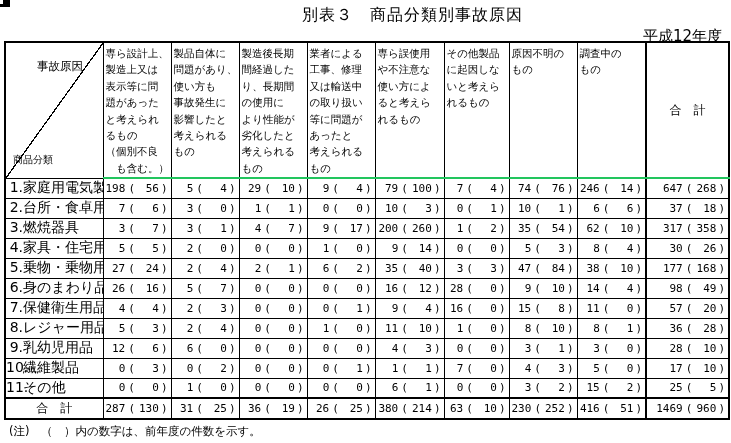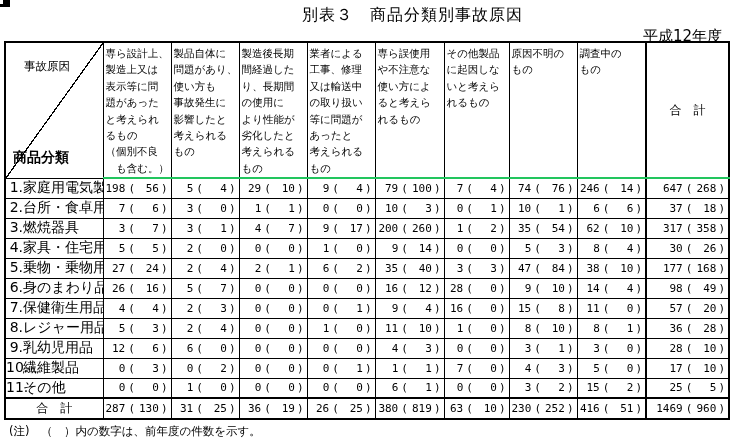--- a/index.html
+++ b/index.html
@@ -31,22 +31,22 @@
   }
   tr.head-row th.center-head{
     text-align:center;vertical-align:middle;font-size:12px;padding:0;
     white-space:pre;
   }
   td.corner{
     position:relative;border-bottom:2px solid #000;border-right:2px solid #000;
     background-image:linear-gradient(to bottom right,
       transparent 49.6%, #000 49.6%, #000 50.4%, transparent 50.4%);
   }
-  td.corner .jiko{position:absolute;top:16px;left:18px;font-size:11.5px;text-align:center;}
-  td.corner .shohin{position:absolute;bottom:11px;left:7px;font-size:14px;font-weight:bold;}
+  td.corner .jiko{position:absolute;top:16px;left:31px;font-size:11.5px;text-align:center;}
+  td.corner .shohin{position:absolute;bottom:11px;left:7px;font-size:10px;}
   tr.data-row{height:20px;}
   td.rowlabel{
     font-size:14px;white-space:nowrap;border-right:2px solid #000;padding:0 1px;
   }
   td.rowlabel .no{display:inline-block;width:17px;text-align:right;}
   td.rowlabel.total-label{text-align:center;font-size:12px;}
   td.num{font-size:11px;font-family:"DejaVu Sans Mono",monospace;}
   td.num .cellflex{display:flex;align-items:center;height:100%;padding:0 3px 0 2px;}
   td.num .cur{flex:1;text-align:right;}
   td.num .op{margin-left:3px;}
@@ -987,21 +987,21 @@
             <span class="cur">26</span>
             <span class="op">(</span>
             <span class="prev">25</span>
             <span class="cp">)</span>
           </div>
         </td>
         <td class="num">
           <div class="cellflex">
             <span class="cur">380</span>
             <span class="op">(</span>
-            <span class="prev">819</span>
+            <span class="prev">214</span>
             <span class="cp">)</span>
           </div>
         </td>
         <td class="num">
           <div class="cellflex">
             <span class="cur">63</span>
             <span class="op">(</span>
             <span class="prev">10</span>
             <span class="cp">)</span>
           </div>

